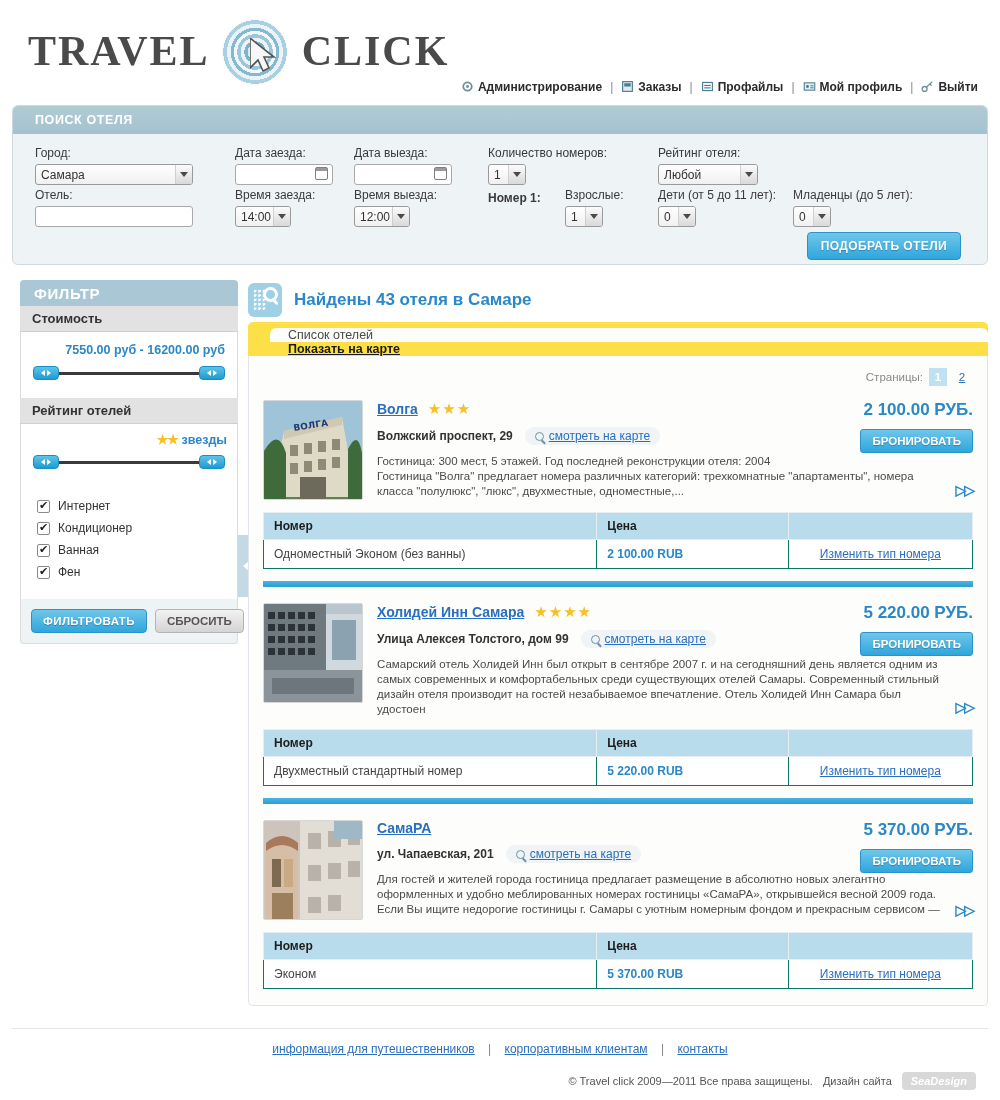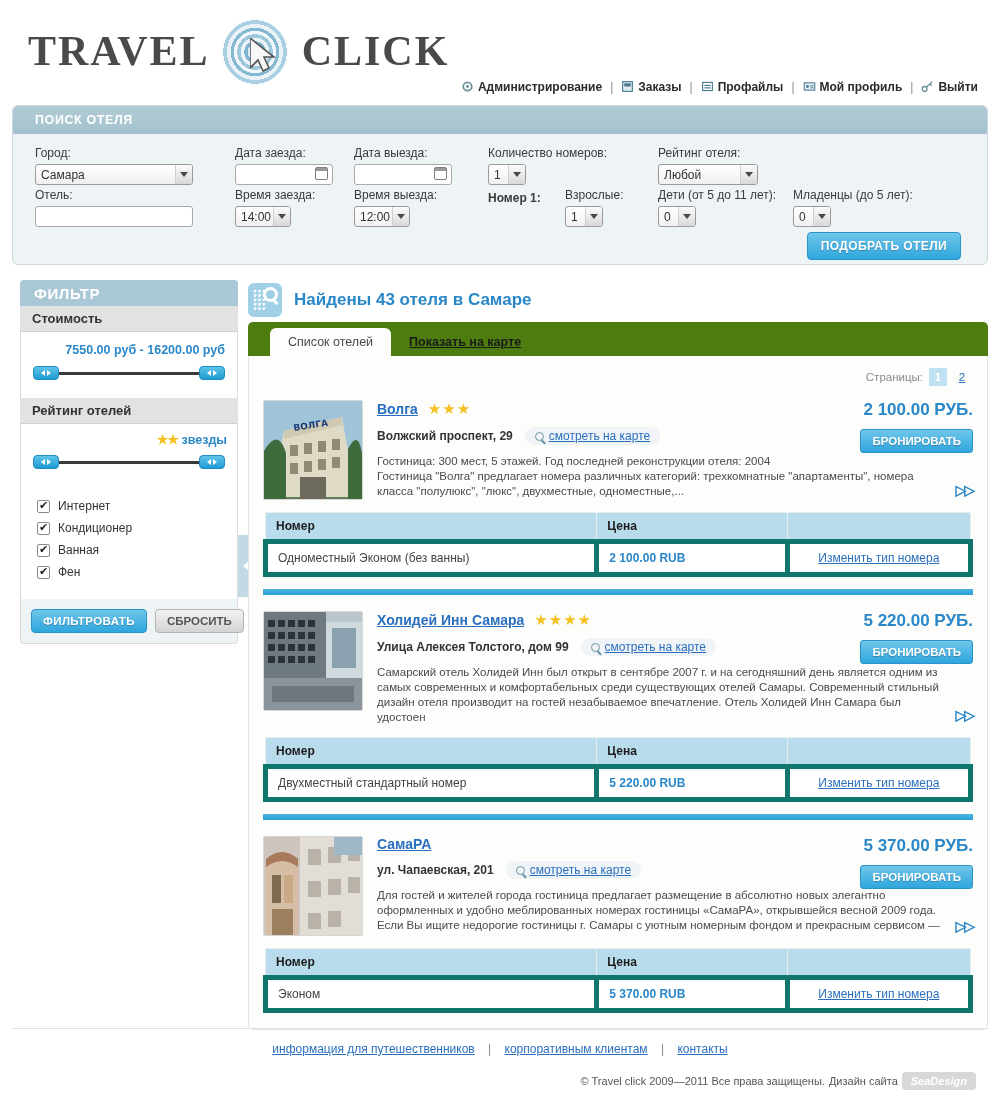--- a/index.html
+++ b/index.html
@@ -123,21 +123,21 @@
   .res-ico { width:34px; height:34px; background:#9fd0e6; border-radius:6px; position:relative; flex:none; }
   .res-ico .grid { position:absolute; left:5px; top:6px; width:13px; height:22px;
                    background:
                      radial-gradient(circle at 2px 2px, #fff 1.4px, transparent 1.5px) 0 0/4.4px 4.4px; }
   .res-ico .lens { position:absolute; right:4px; top:4px; width:15px; height:15px;
                    border:3px solid #ffffff; border-radius:50%; }
   .res-ico .lens::after { content:""; position:absolute; right:-4px; bottom:-4px; width:8px; height:3px;
                           background:#fff; transform:rotate(45deg); border-radius:2px; }
   .res-title h1 { margin:0; font-size:17px; color:#2a87c8; font-weight:bold; }
 
-  .tabs-wrap { background:#4d7c0f; border-radius:5px 5px 0 0; height:34px; padding:6px 0 0 22px; display:flex; gap:0; }
+  .tabs-wrap { background:#fde047; border-radius:5px 5px 0 0; height:34px; padding:6px 0 0 22px; display:flex; gap:0;flex-direction:column; }
   .tab { height:28px; padding:0 18px; display:flex; align-items:center; font-size:12.5px;
          color:#3d8db5; border-radius:6px 6px 0 0; cursor:pointer; }
   .tab.active { background:#fdfdfb; color:#4a4a4a; }
   .tab a { color:#1a1a1a; font-weight:bold; text-decoration:underline; }
 
   .res-body { background:#fdfdfb; border:1px solid #dfe5e8; border-top:none;
               border-radius:0 0 5px 5px; padding:8px 14px 16px 14px; }
   .pager { display:flex; justify-content:flex-end; align-items:center; gap:6px;
            font-size:11.5px; color:#8a8a8a; padding:4px 2px 8px 0; }
   .pg { display:inline-flex; align-items:center; justify-content:center; min-width:18px; height:18px;
@@ -169,32 +169,32 @@
   .price-val { font-size:17px; font-weight:bold; color:#2a87c8; }
   .btn-book {
     margin-top:9px; background:linear-gradient(#6fc6ea,#2fa6dd); border:1px solid #2b93c7;
     border-radius:3px; color:#fff; font-weight:bold; font-size:11.5px; padding:5px 11px; cursor:pointer;
     text-shadow:0 1px 1px rgba(0,0,0,.25);
   }
 
   table.rooms { width:100%; border-collapse:collapse; margin-top:12px; }
   table.rooms th { background:#b9dcec; color:#1d1d1d; font-size:12px; font-weight:bold;
                    text-align:left; padding:6px 10px; border:1px solid #e6eef2; }
-  table.rooms td { padding:7px 10px; font-size:12px; color:#444; border:5px solid #0f766e; background:#fff; }
+  table.rooms td { padding:7px 10px; font-size:12px; color:#444; border:1px solid #0f766e; background:#fff; }
   table.rooms td.price { color:#2a87c8; font-weight:bold; }
   table.rooms td.act { text-align:center; }
   table.rooms td.act a { color:#2a6fbf; text-decoration:underline; font-size:12px; cursor:pointer; }
   .divider { height:6px; background:linear-gradient(#4db4e2,#2a9fd4); margin:12px 0 10px 0; }
 
   
   .footer-links { position:absolute; left:0; right:0; top:1042px; text-align:center; font-size:12px; }
   .footer-links a { color:#2a6fbf; text-decoration:underline; margin:0 10px; }
   .footer-links .sep { color:#888; }
   .copyright { position:absolute; right:24px; top:1072px; font-size:11px; color:#555;
-               display:flex; align-items:center; gap:4px; }
+               display:flex; align-items:center; gap:10px; }
   .seadesign { background:#d8d8d8; color:#fff; font-weight:bold; font-size:11px;
                padding:3px 9px; border-radius:4px; font-style:italic; }
   .hr-foot { position:absolute; left:12px; right:12px; top:1028px; height:1px; background:#e2e2e2; }
 </style>
 </head>
 <body>
 
 <div class="page">
 
   <div class="logo">

